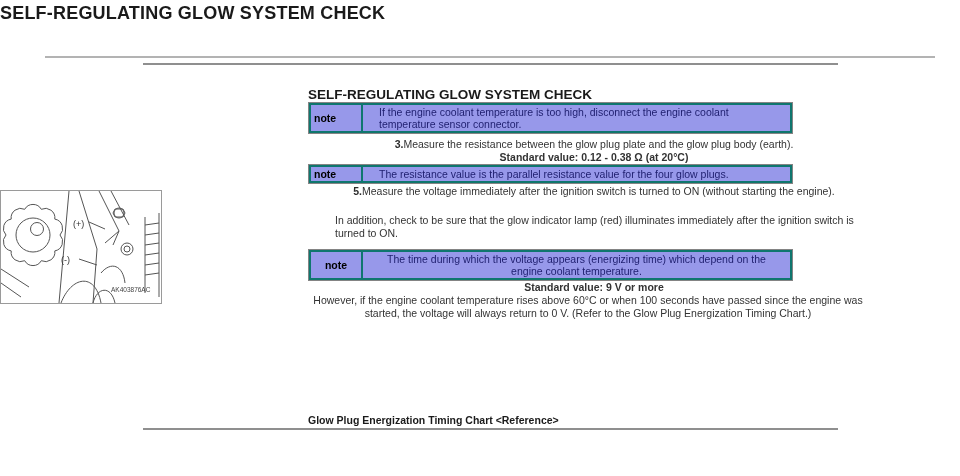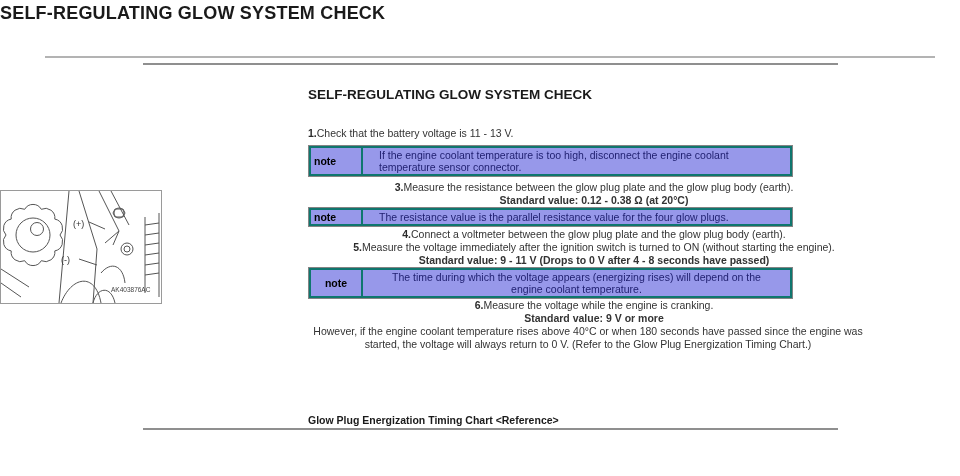--- a/index.html
+++ b/index.html
@@ -76,21 +76,20 @@
     </g>
     <text x="72" y="36" font-size="9" fill="#333">(+)</text>
     <text x="60" y="72" font-size="9" fill="#333">(-)</text>
     <text x="110" y="101" font-size="6.5" fill="#444">AK403876AC</text>
   </svg>
 </div>
 
 <div class="content">
   <h2>SELF-REGULATING GLOW SYSTEM CHECK</h2>
 
-  <p class="step first-step"><b>1.</b><span>Check that the battery voltage is 11 - 13 V.</span></p>
 
   <table class="note mb4">
     <tbody>
         <tr>
       <td class="note-label">note</td>
       <td class="note-text">If the engine coolant temperature is too high, disconnect the engine coolant temperature sensor connector.</td>
     </tr>
   </tbody>
     </table>
 
@@ -99,32 +98,30 @@
 
   <table class="note mb1">
     <tbody>
         <tr>
       <td class="note-label">note</td>
       <td class="note-text">The resistance value is the parallel resistance value for the four glow plugs.</td>
     </tr>
   </tbody>
     </table>
 
-  <p class="step mb0"><b>4.</b><span>Connect a voltmeter between the glow plug plate and the glow plug body (earth).</span></p>
   <p class="step mb0"><b>5.</b><span>Measure the voltage immediately after the ignition switch is turned to ON (without starting the engine).</span></p>
-  <p class="std mb0">Standard value: 9 - 11 V (Drops to 0 V after 4 - 8 seconds have passed)</p>
 
+  <p class="indent">In addition, check to be sure that the glow indicator lamp (red) illuminates immediately after the ignition switch is turned to ON.</p>
 
   <table class="note mb0">
     <tbody>
         <tr>
       <td class="note-label">note</td>
-      <td class="note-text">The time during which the voltage appears (energizing rises) will depend on the engine coolant temperature.</td>
+      <td class="note-text">The time during which the voltage appears (energizing time) which depend on the engine coolant temperature.</td>
     </tr>
   </tbody>
     </table>
 
-  <p class="step mb0"><b>6.</b><span>Measure the voltage while the engine is cranking.</span></p>
   <p class="std mb0">Standard value: 9 V or more</p>
-  <p class="wide mb0">However, if the engine coolant temperature rises above 40°C or when 180 seconds have passed since the engine was started, the voltage will always return to 0 V. (Refer to the Glow Plug Energization Timing Chart.)</p>
+  <p class="wide mb0">However, if the engine coolant temperature rises above 60°C or when 100 seconds have passed since the engine was started, the voltage will always return to 0 V. (Refer to the Glow Plug Energization Timing Chart.)</p>
 </div>
 
 <div class="footer-title">Glow Plug Energization Timing Chart &lt;Reference&gt;</div>
 
 </body></html>

